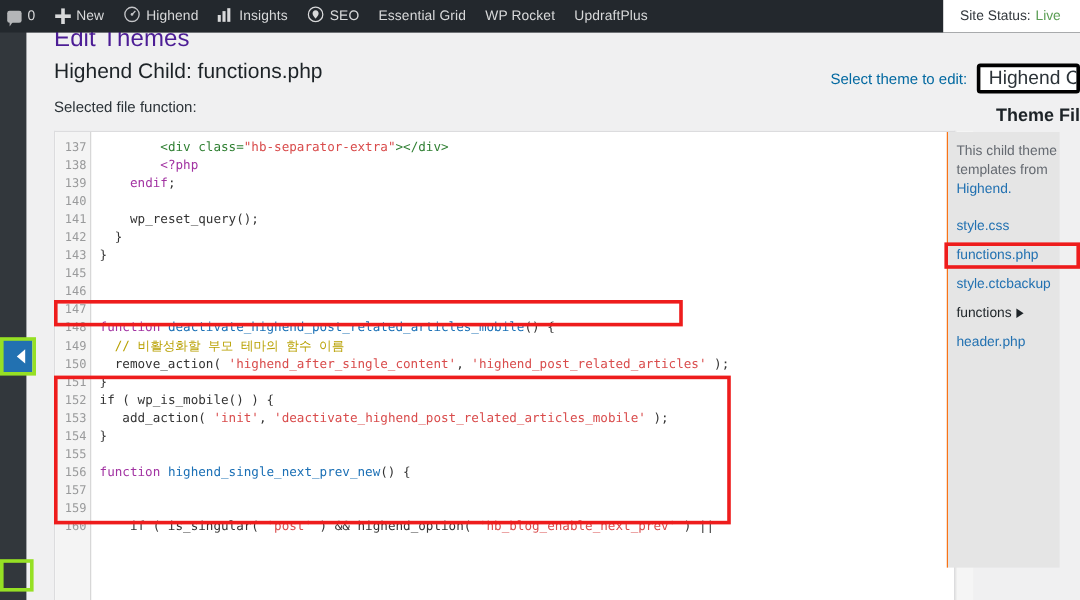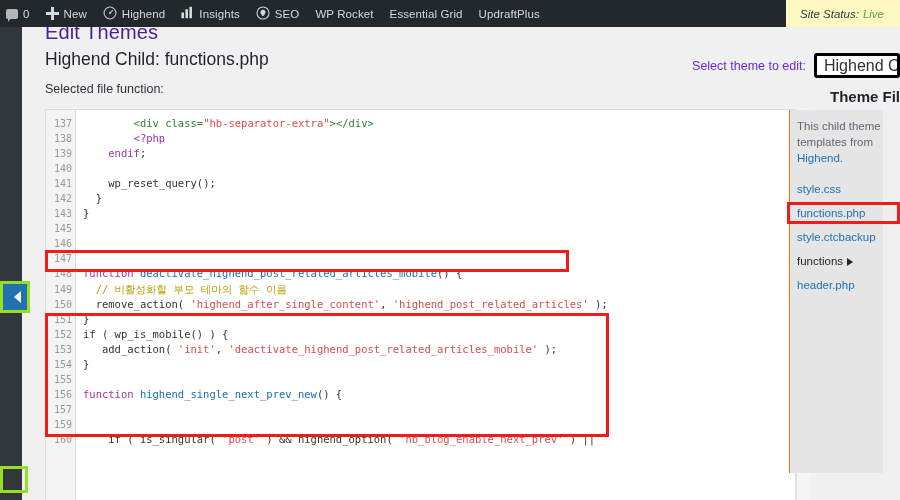--- a/index.html
+++ b/index.html
@@ -22,23 +22,23 @@
   .ab-item {
     display: flex; align-items: center; gap: 5px;
     height: 27px; padding: 0 8px;
     color: #d8d9da; white-space: nowrap;
   }
   .ab-item:first-child { padding-left: 6px; }
   .ab-label { font-size: 11.5px; letter-spacing: .1px; }
   .ab-spacer { flex: 1 1 auto; }
 
   .site-status {
-    height: 27px; background: #fef9c3; color: #32373c;
+    height: 27px; background: #ffffff; color: #32373c;
     display: flex; align-items: center; gap: 4px;
-    padding: 0 16px 0 14px; font-size: 11.5px; font-style: italic;
+    padding: 0 16px 0 14px; font-size: 11.5px;
   }
   .site-status .live { color: #5b9e54; }
 
   
   .ico { display: inline-block; position: relative; }
   .ico-comment {
     width: 12px; height: 10px; background: #b4b6b8; border-radius: 2px;
   }
   .ico-comment::after {
     content: ""; position: absolute; left: 2px; bottom: -3px;
@@ -74,21 +74,21 @@
   }
   .selected-label {
     position: absolute; left: 23px; top: 55px;
     font-size: 12.5px; color: #2c3338;
   }
 
   .select-theme-row {
     position: absolute; right: 0px; top: 26px;
     display: flex; align-items: center; gap: 8px;
   }
-  .select-theme-label { font-size: 12.5px; color: #6d28d9; white-space: nowrap; }
+  .select-theme-label { font-size: 12.5px; color: #0369a1; white-space: nowrap; }
   .theme-select {
     width: 86px; height: 25px; background: #fff;
     border: 3px solid #000000; border-radius: 3px;
     font-size: 16px; color: #2c3338;
     display: flex; align-items: center; padding-left: 7px;
     overflow: hidden; white-space: nowrap;
   }
 
   
   .editor-wrap {
@@ -255,25 +255,25 @@
       <span>
         <svg width="14" height="14" viewBox="0 0 20 20">
             <circle cx="10" cy="10" r="8.6" fill="none" stroke="#d8d9da" stroke-width="1.5"></circle>
             <path d="M10 5.2c2.3 0 3.6 1.8 3.6 3.6 0 2.4-3.6 6-3.6 6s-3.6-3.6-3.6-6c0-1.8 1.3-3.6 3.6-3.6z" fill="#d8d9da"></path>
           </svg>
       </span>
       <span class="ab-label">SEO</span>
     </div>
 
     <div class="ab-item">
+      <span class="ab-label">Essential Grid</span>
+    </div>
+
+    <div class="ab-item">
       <span class="ab-label">WP Rocket</span>
-    </div>
-
-    <div class="ab-item">
-      <span class="ab-label">Essential Grid</span>
     </div>
 
     <div class="ab-item">
       <span class="ab-label">UpdraftPlus</span>
     </div>
 
     <div class="ab-spacer"></div>
 
     <div class="site-status">
       <span>Site Status:</span>

